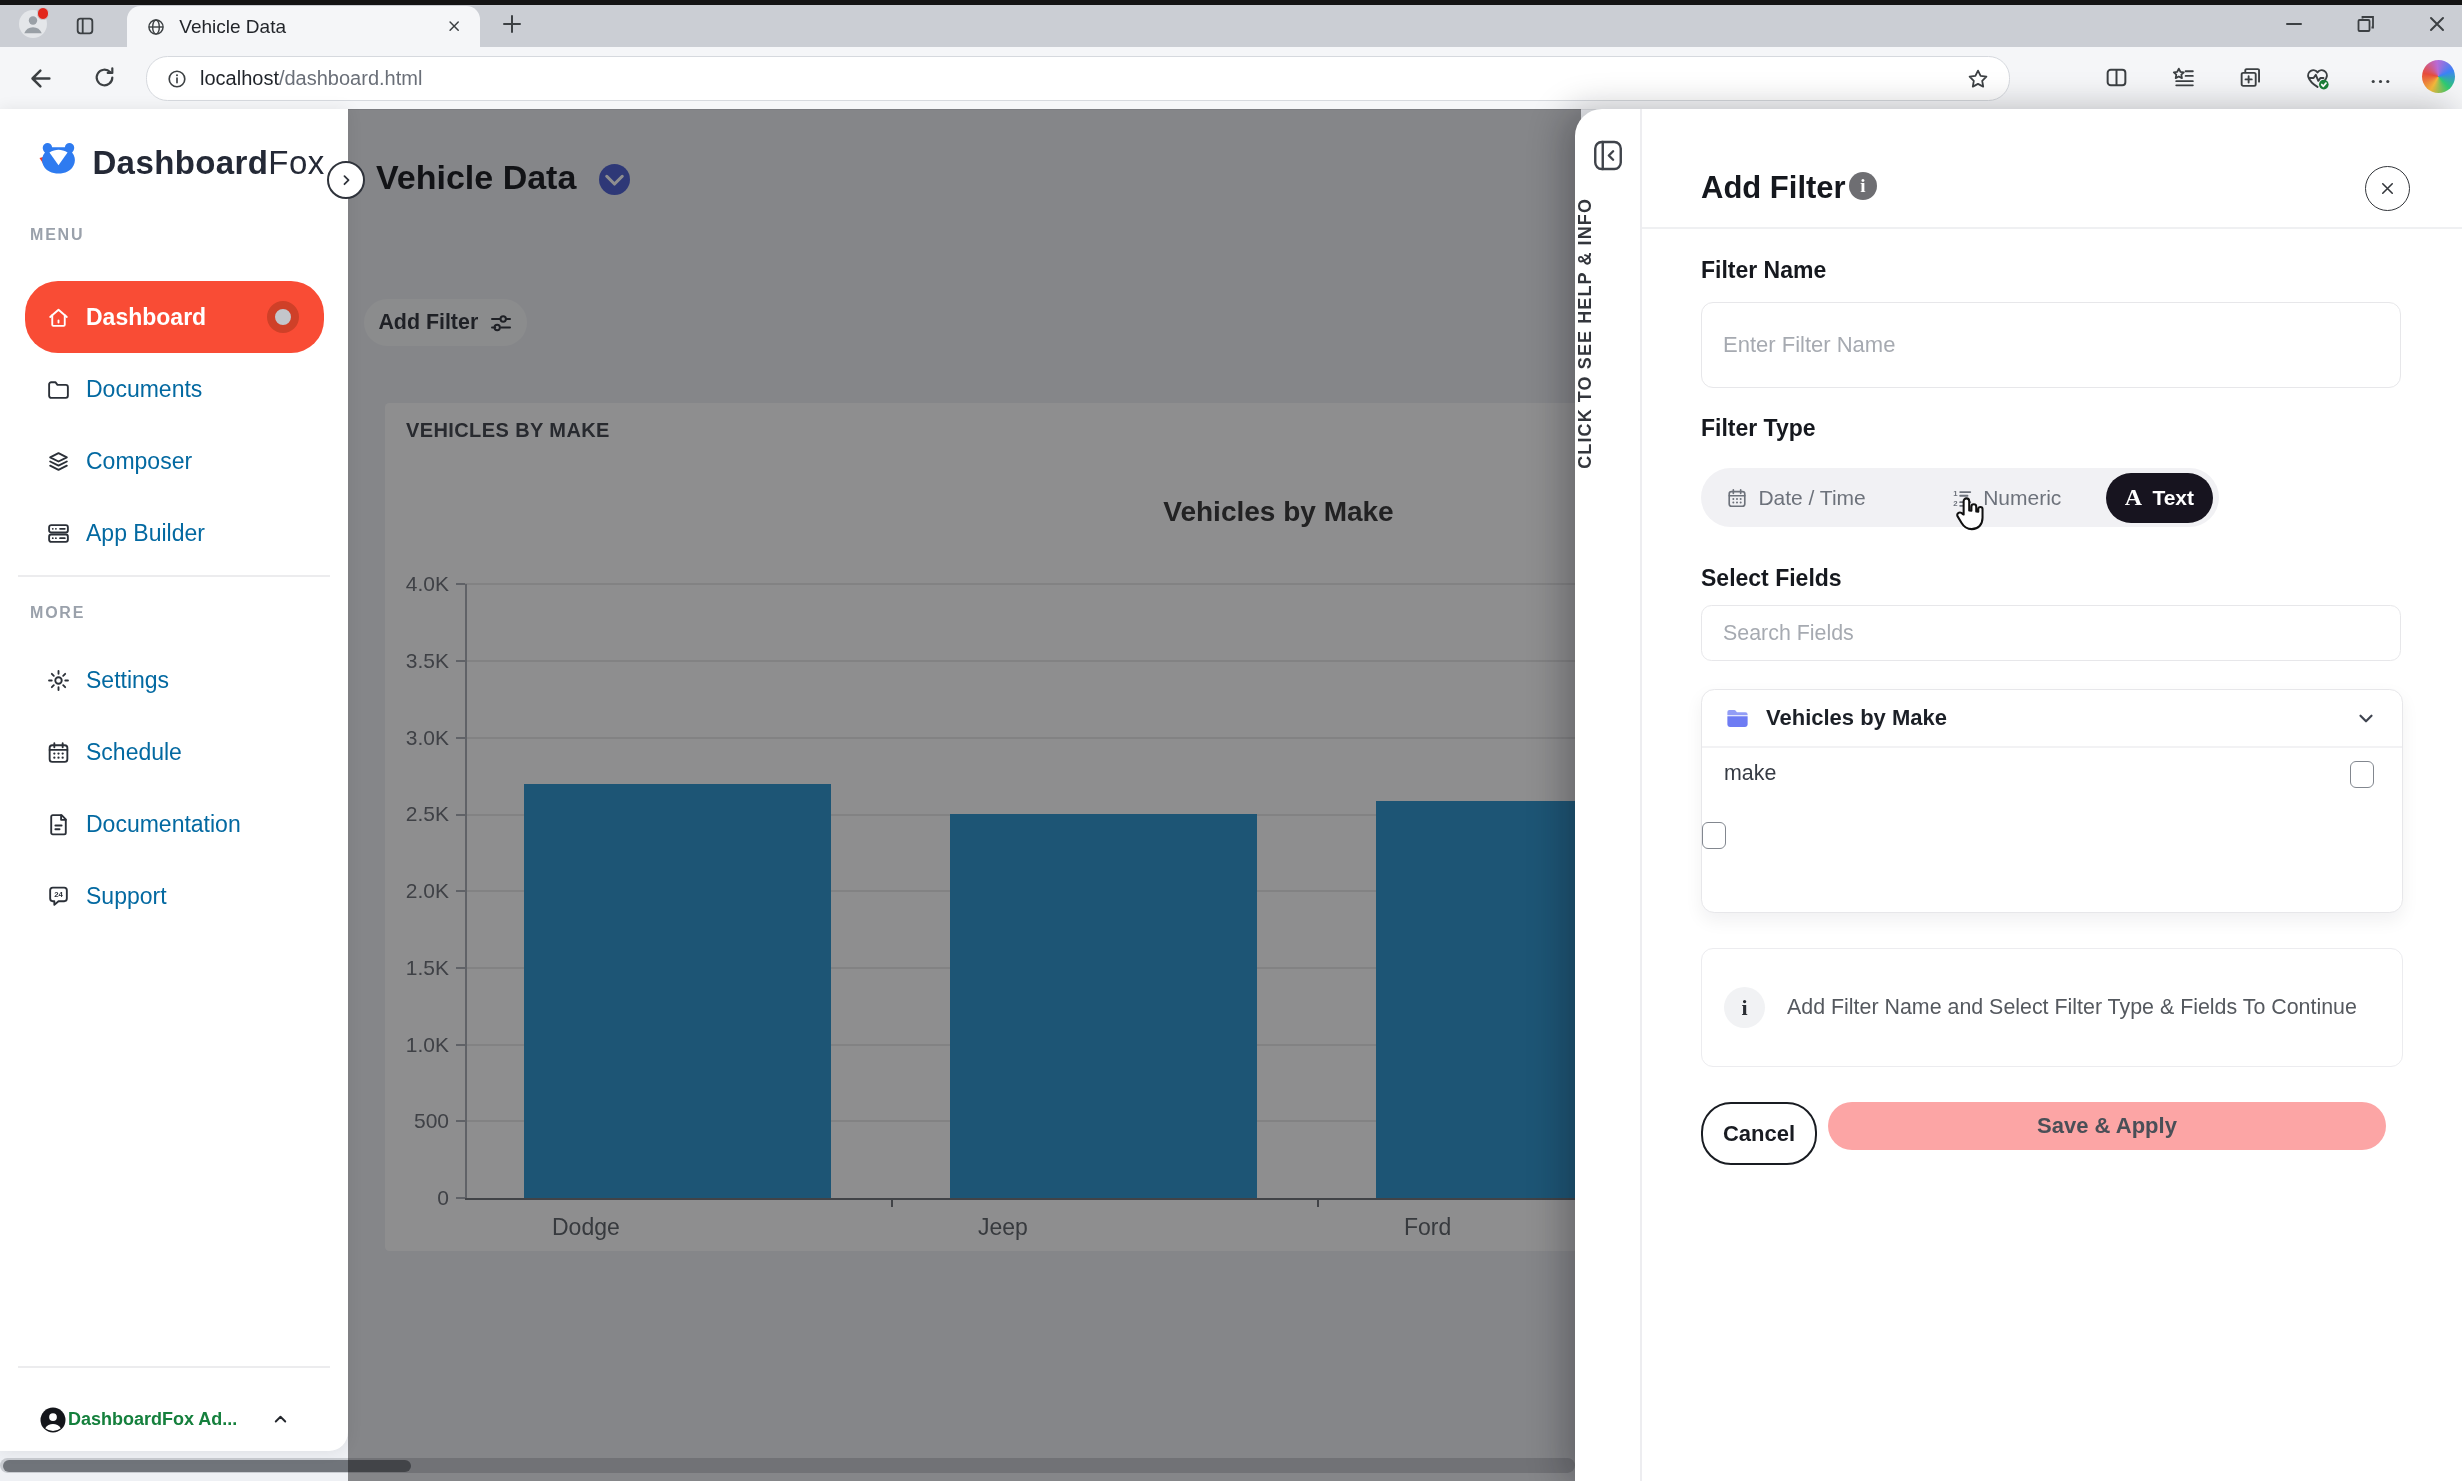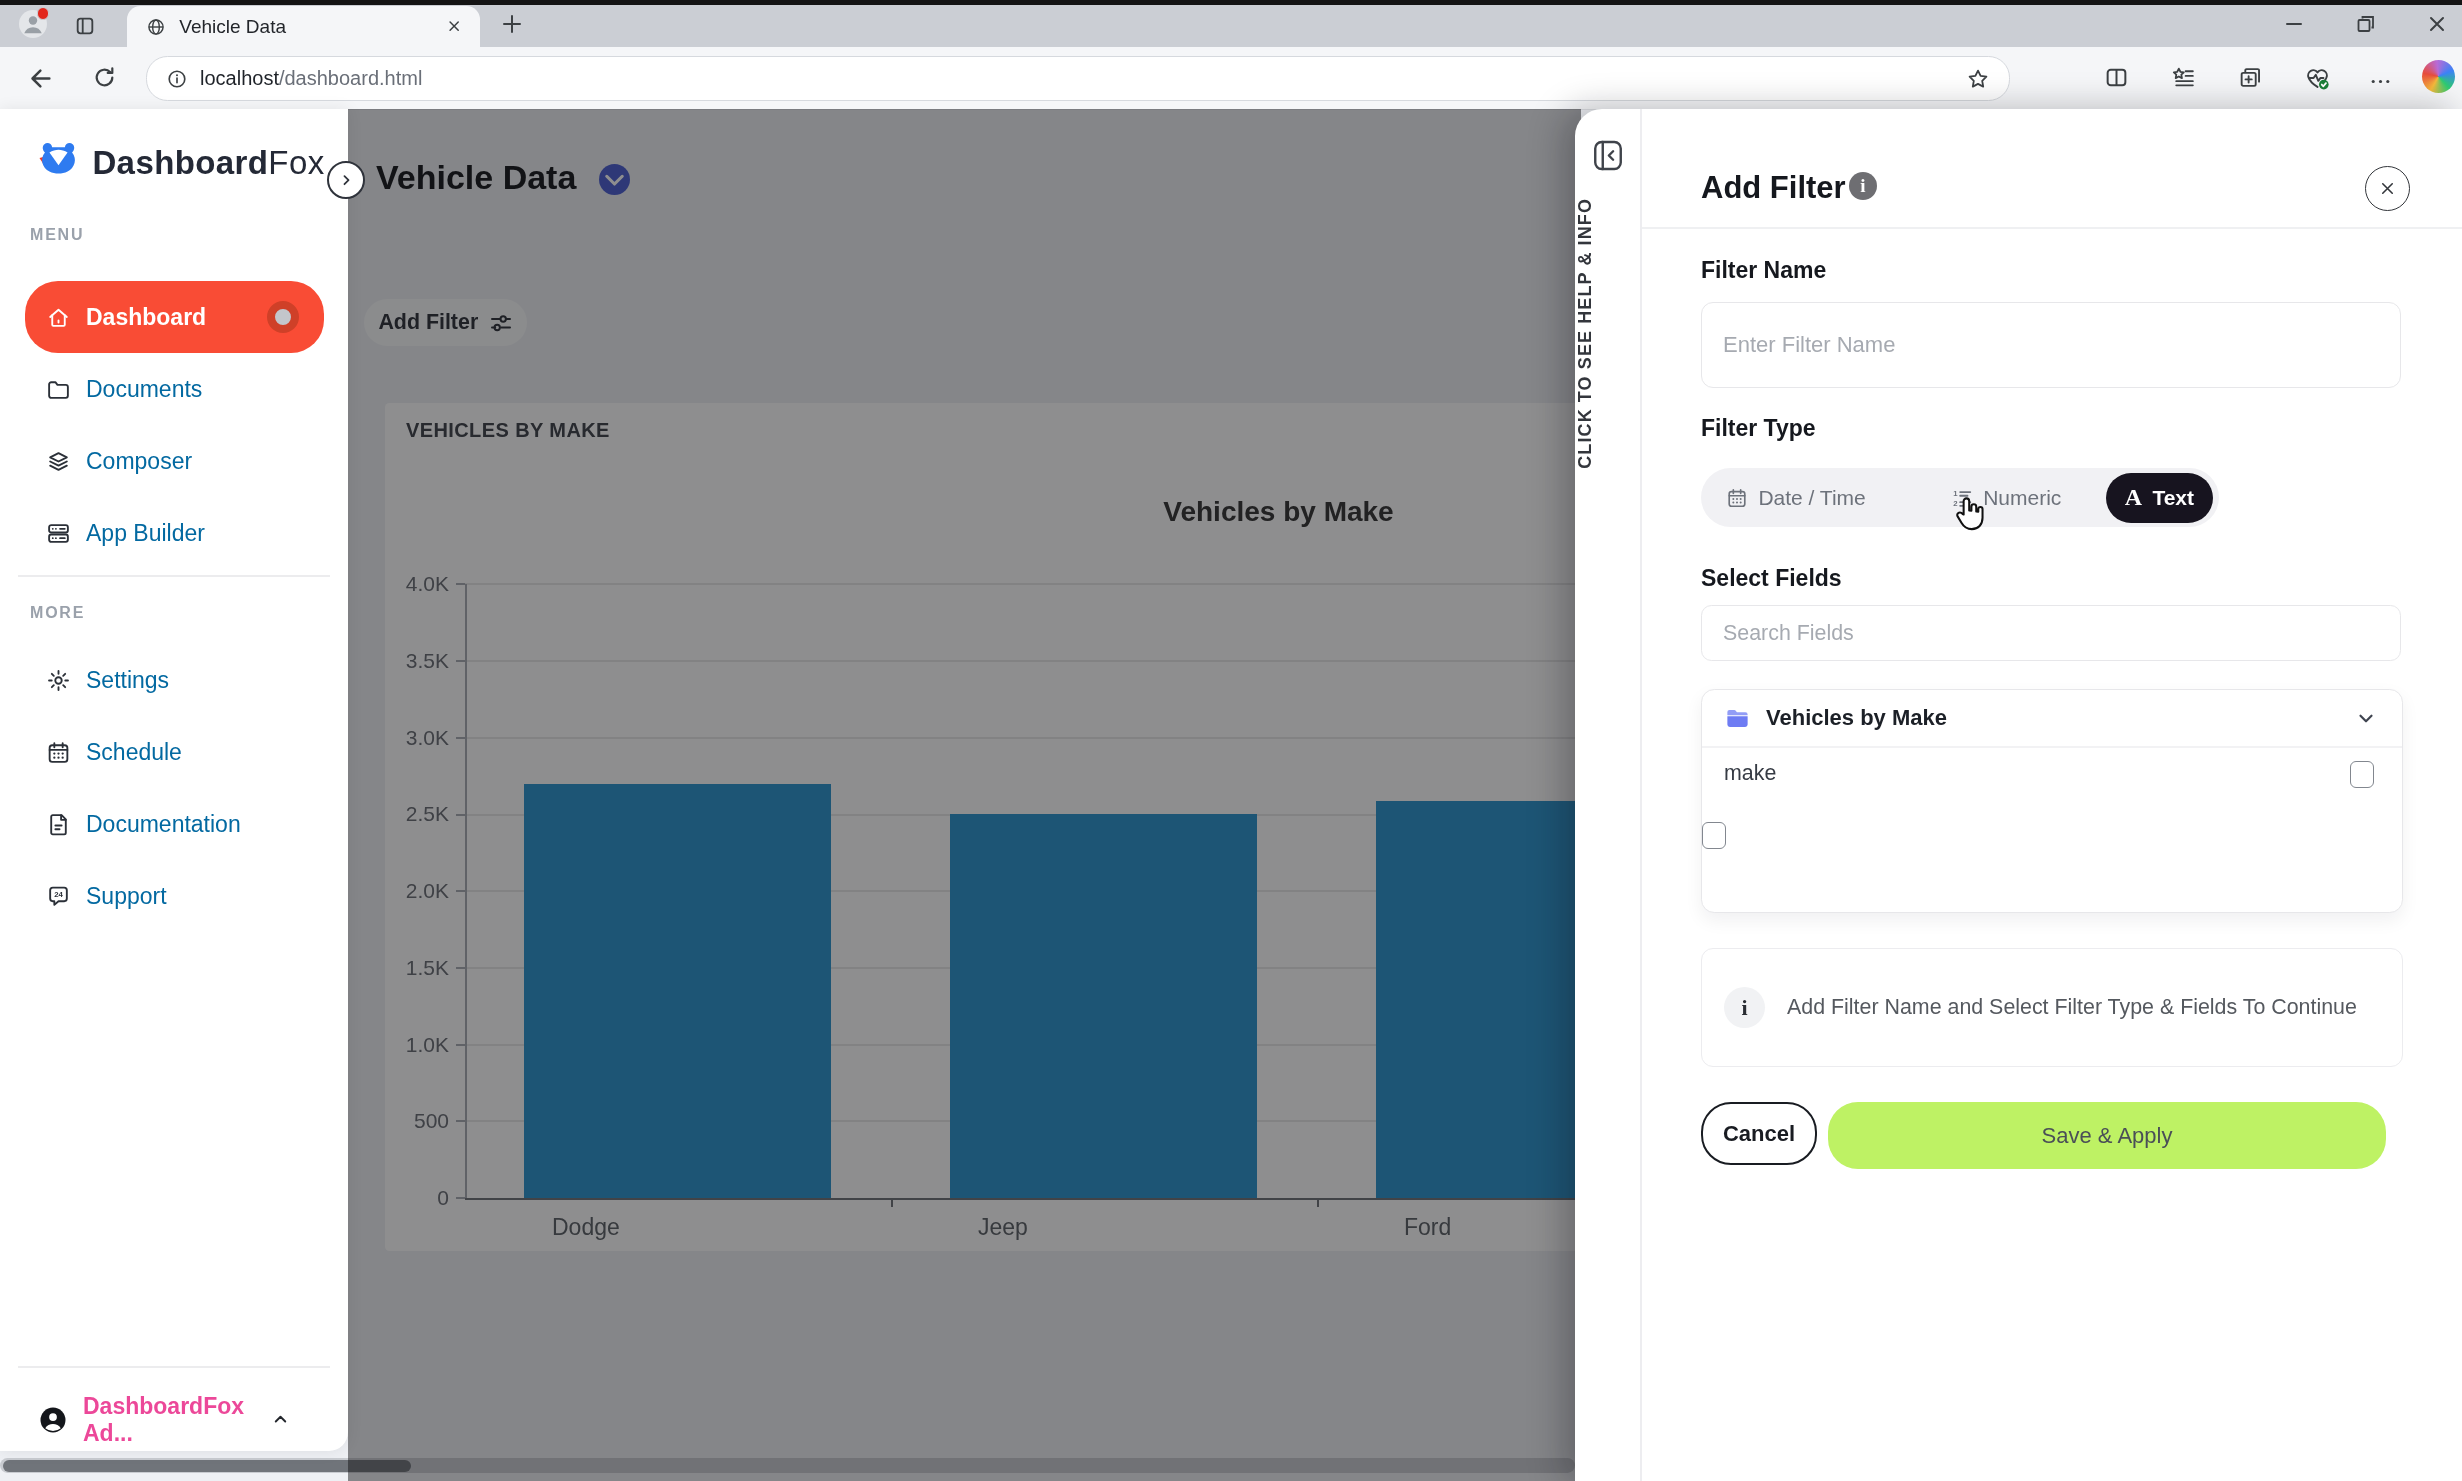--- a/index.html
+++ b/index.html
@@ -125,22 +125,22 @@
        cursor:pointer;background:#fff;}
   #info-note{position:absolute;left:126px;top:839px;width:700px;height:117px;background:#fff;
              border:1.1px solid #ececef;border-radius:12px;display:flex;align-items:center;}
   #info-note .bubble{width:41px;height:41px;border-radius:50%;background:#f1f2f4;margin-left:22px;
         display:flex;align-items:center;justify-content:center;font-family:"Liberation Serif",serif;
         font-weight:700;font-size:22px;color:#2a2d33;}
   #info-note .msg{font-size:21.4px;color:#55595f;margin-left:22px;}
   #btn-cancel{position:absolute;left:126px;top:993px;width:112px;height:59px;border-radius:30px;
         border:2.2px solid #191c22;background:#fff;font-size:22px;font-weight:700;color:#191c22;
         display:flex;align-items:center;justify-content:center;cursor:pointer;}
-  #btn-save{position:absolute;left:253px;top:993px;width:558px;height:67px;border-radius:30px;
-        background:#bef264;font-size:22px;font-weight:400;color:#4a4f57;
+  #btn-save{position:absolute;left:253px;top:993px;width:558px;height:48px;border-radius:30px;
+        background:#fca5a5;font-size:22px;font-weight:700;color:#4a4f57;
         display:flex;align-items:center;justify-content:center;cursor:pointer;}
   #cursor{position:absolute;left:1949px;top:494px;width:41px;height:41px;z-index:100;pointer-events:none;}
 </style>
 </head>
 <body>
 
 <div id="stage">
 
   <div id="titlebar">
     <div id="avatar">
@@ -360,21 +360,21 @@
       </div>
     <div class="sidedivider" style="top:1257px;"></div>
     <div id="sidebar-user">
       <div style="width:30px;height:30px;margin-left:38px;color:#14161b;" id="usericon">
           <svg viewBox="0 0 24 24" width="100%" height="100%" fill="none">
             <circle cx="12" cy="12" r="10" fill="currentColor"></circle>
             <circle cx="12" cy="9.6" r="3.1" fill="#fff" stroke="none"></circle>
             <path d="M5.8 18.6a7.3 7.3 0 0 1 12.4 0 10 10 0 0 1-12.4 0Z" fill="#fff" stroke="none"></path>
           </svg>
         </div>
-      <div style="font-size:23px;font-weight:600;color:#ec4899;margin-left:15px;flex:1;">DashboardFox Ad...</div>
+      <div style="font-size:18px;font-weight:600;color:#15803d;margin-left:0;flex:1;">DashboardFox Ad...</div>
       <div style="width:19px;height:19px;margin-right:58px;color:#23262c;" id="userchev">
           <svg viewBox="0 0 24 24" width="100%" height="100%" fill="none" stroke="currentColor" stroke-width="2.4" stroke-linecap="round" stroke-linejoin="round">
             <path d="M6 14.5 12 8.5l6 6"></path>
           </svg>
         </div>
     </div>
   </aside>
   <div id="sidebar-collapse">
     <div style="width:16.3px;height:16.3px;" id="collapsechev">
         <svg viewBox="0 0 24 24" width="100%" height="100%" fill="none" stroke="currentColor" stroke-width="2.6" stroke-linecap="round" stroke-linejoin="round">

